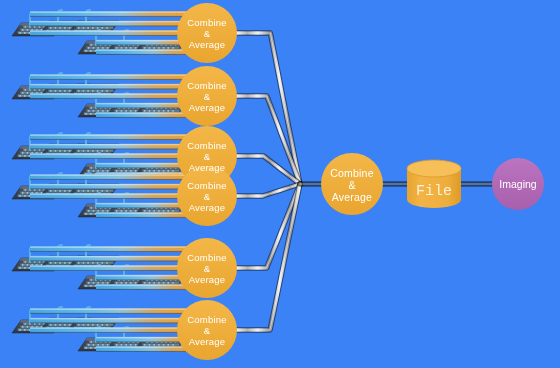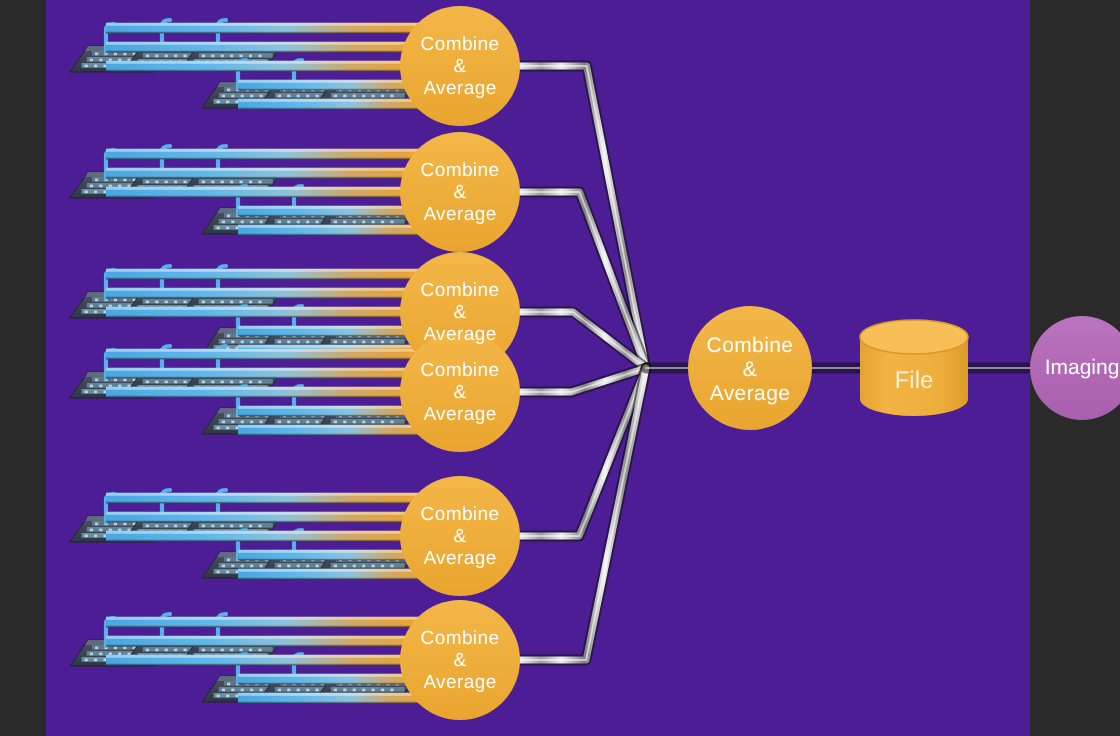--- a/index.html
+++ b/index.html
@@ -1,34 +1,34 @@
 <!DOCTYPE html>
 <html><head>
 <meta charset="utf-8">
 <style>
   html,body{margin:0;padding:0;}
   body{
     width:560px;height:368px;overflow:hidden;
     background:#2a2a2a;
     font-family:"Liberation Sans", sans-serif;
   }
-  #stage{position:relative;width:492px;height:368px;background:#4c1d95;margin-left:23px;}
+  #stage{position:relative;width:560px;height:368px;background:#3b82f6;}
   #svgroot{position:absolute;left:0;top:0;width:560px;height:368px;}
 
   .node-label{
     position:absolute;
     color:#ffffff;
     text-align:center;
     line-height:1.18;
     pointer-events:none;
     -webkit-font-smoothing:antialiased;
   }
   .ca-label{font-size:9.5px;letter-spacing:.2px;}
   .big-label{font-size:10.5px;letter-spacing:.2px;}
-  .file-label{font-size:12px;color:#fdf0d6;}
+  .file-label{font-size:15px;color:#fdf0d6;font-family:Liberation Mono, monospace;}
   .img-label{font-size:10.5px;}
 </style>
 </head>
 <body>
 
 <div id="stage">
   <svg id="svgroot" viewBox="0 0 560 368">
     <defs>
       <linearGradient id="cabgrad" x1="0" y1="0" x2="1" y2="0">
         <stop offset="0" stop-color="#4aa6e0"></stop>

